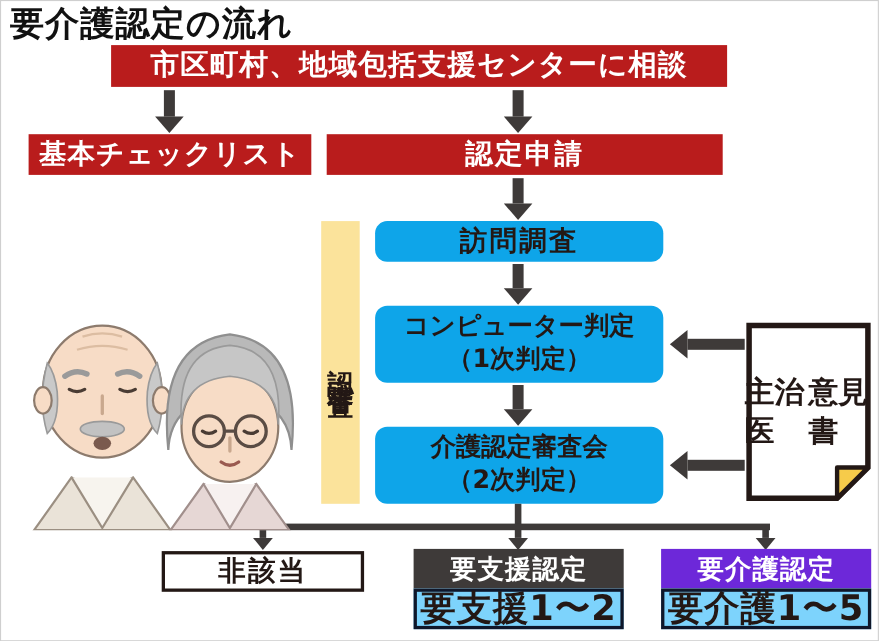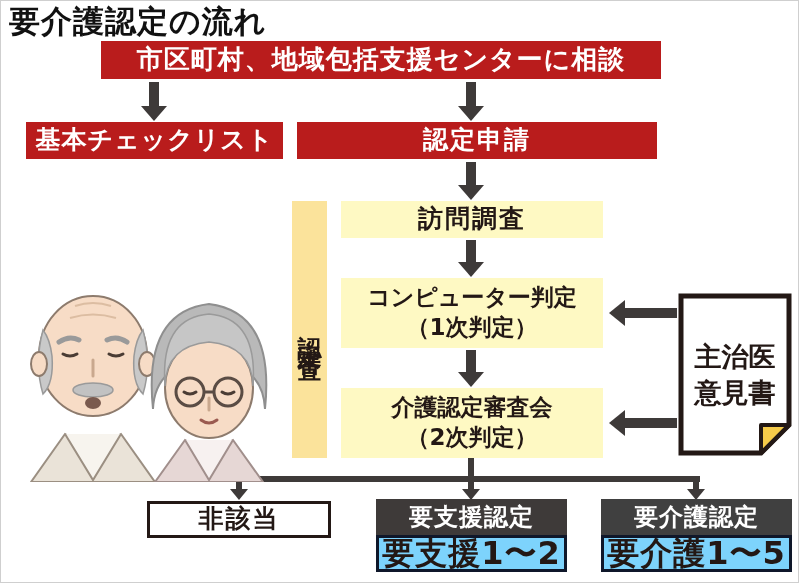--- a/index.html
+++ b/index.html
@@ -12,21 +12,21 @@
   .title {
     position: absolute; left: 8px; top: 0px;
     font-size: 31px; font-weight: bold; color: #111111; letter-spacing: 1px;
   }
   .box {
     position: absolute; display: flex; align-items: center; justify-content: center;
     font-weight: bold; text-align: center; line-height: 1.3;
   }
   .box.col { flex-direction: column; }
   .orange { background: #b91c1c; color: #ffffff; }
-  .yellow { background: #fef9c3; color: #231815; }
+  .yellow { background: #0ea5e9; color: #231815; border-radius: 11px; }
 
   .banner { left: 100px; top: 40px; width: 560px; height: 38px; font-size: 26px; letter-spacing: 1px; }
   .checklist { left: 25px; top: 121px; width: 257px; height: 37px; font-size: 25px; letter-spacing: 1px; }
   .application { left: 296px; top: 121px; width: 360px; height: 37px; font-size: 25px; letter-spacing: 2px; }
   .visit { left: 340px; top: 200px; width: 262px; height: 37px; font-size: 25px; letter-spacing: 2px; }
   .computer { left: 340px; top: 277px; width: 262px; height: 70px; font-size: 23px; }
   .board { left: 340px; top: 387px; width: 262px; height: 70px; font-size: 23px; }
 
   .review-strip {
     position: absolute; left: 291px; top: 200px; width: 35px; height: 257px;
@@ -62,38 +62,38 @@
   .line-h { left: 235px; top: 475px; width: 464px; height: 6px; }
   .b1 { left: 229px; top: 480px; height: 19px; }
   .b2 { left: 461px; top: 480px; height: 19px; }
   .b3 { left: 686px; top: 480px; height: 19px; }
 
   
   .document { position: absolute; left: 676px; top: 291px; width: 116px; height: 165px; }
   .document svg { position: absolute; left: 0; top: 0; }
   .doc-text {
     position: absolute; left: 0; top: 0; width: 100%; height: 100%;
-    display: flex; flex-direction: column; align-items: center; justify-content: center;
+    display: flex; flex-direction: row; align-items: center; justify-content: center;
     font-size: 27px; font-weight: bold; line-height: 1.3; color: #231815;
   }
 
   
   .result-na {
     left: 146px; top: 500px; width: 184px; height: 37px;
     background: #ffffff; border: 3px solid #231815; font-size: 25px; letter-spacing: 2px;
   }
   .result-group { position: absolute; width: 191px; }
   .result-support { left: 375px; top: 498px; }
   .result-care { left: 600px; top: 498px; }
   .result-header {
     height: 36px; display: flex; align-items: center; justify-content: center;
     font-size: 24px; font-weight: bold; letter-spacing: 1px; color: #ffffff;
   }
   .result-support .result-header { background: #3E3A39; }
-  .result-care .result-header { background: #404040; }
+  .result-care .result-header { background: #6d28d9; }
   .result-body {
     height: 37px; display: flex; align-items: center; justify-content: center;
     background: #7dd3fc; border: 3px solid #0f172a; color: #231815;
     font-size: 32px; font-weight: bold; letter-spacing: 1px;
   }
 
   .illustration { position: absolute; left: 12px; top: 243px; width: 272px; height: 238px; }
 </style>
 </head>
 <body>

